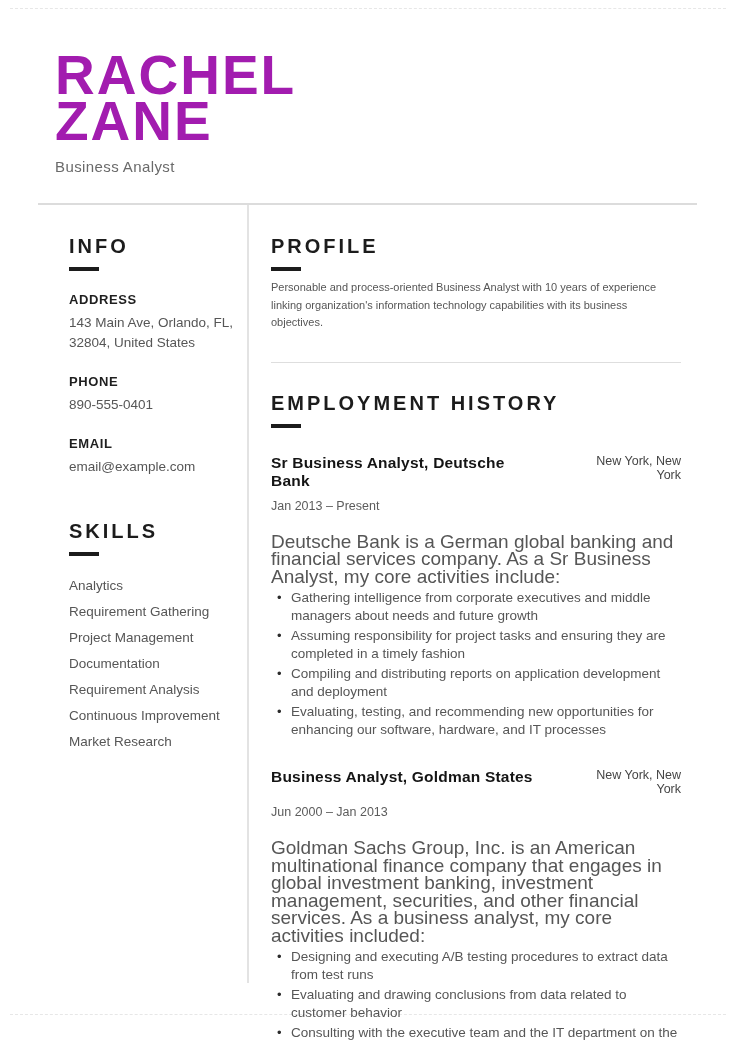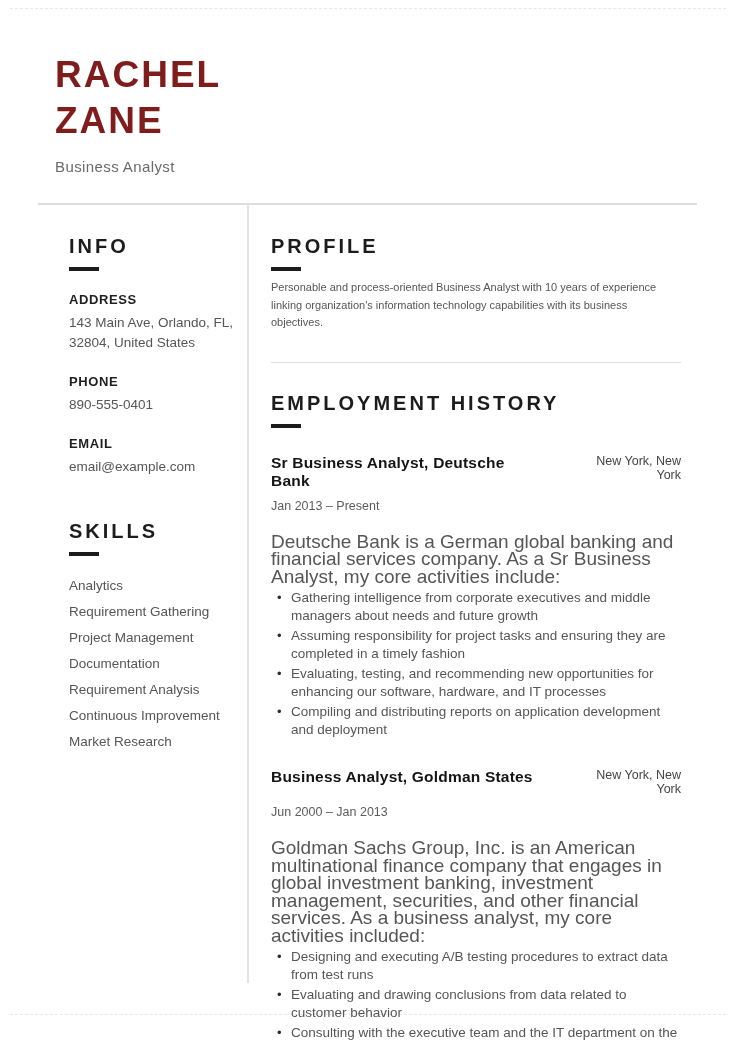--- a/index.html
+++ b/index.html
@@ -20,25 +20,25 @@
     left: 10px;
     right: 10px;
     border-top: 1px dashed #e7e7e7;
   }
   .edge-dash.top { top: 8px; }
   .edge-dash.bottom { top: 1014px; }
 
   
   .name-block { position: absolute; left: 55px; top: 52px; }
   .name {
-    font-size: 37px;
+    font-size: 55px;
     font-weight: 800;
     letter-spacing: 2px;
     line-height: 46px;
-    color: #7f1d1d;
+    color: #a21caf;
   }
   .headline {
     margin-top: 14px;
     font-size: 15px;
     color: #6a6a6a;
     letter-spacing: 0.4px;
   }
 
   
   .top-rule {
@@ -245,22 +245,22 @@
             <div class="job-header">
               <div class="job-title">Sr Business Analyst, Deutsche Bank</div>
               <div class="job-location">New York, New York</div>
             </div>
             <div class="job-dates">Jan 2013 – Present</div>
             <p class="job-summary">Deutsche Bank is a German global banking and financial services company. As a Sr Business Analyst, my core activities include:</p>
             <ul class="job-bullets">
 
             <li class="job-bullet">Gathering intelligence from corporate executives and middle managers about needs and future growth</li>
               <li class="job-bullet">Assuming responsibility for project tasks and ensuring they are completed in a timely fashion</li>
+              <li class="job-bullet">Compiling and distributing reports on application development and deployment</li>
               <li class="job-bullet">Evaluating, testing, and recommending new opportunities for enhancing our software, hardware, and IT processes</li>
-              <li class="job-bullet">Compiling and distributing reports on application development and deployment</li>
             </ul>
           </li>
           <li class="job">
             <div class="job-header">
               <div class="job-title">Business Analyst, Goldman States</div>
               <div class="job-location">New York, New York</div>
             </div>
             <div class="job-dates">Jun 2000 – Jan 2013</div>
             <p class="job-summary">Goldman Sachs Group, Inc. is an American multinational finance company that engages in global investment banking, investment management, securities, and other financial services. As a business analyst, my core activities included:</p>
             <ul class="job-bullets">

